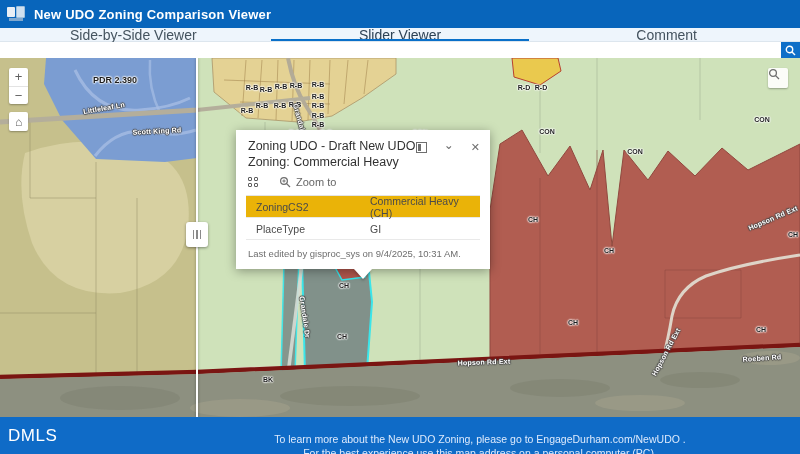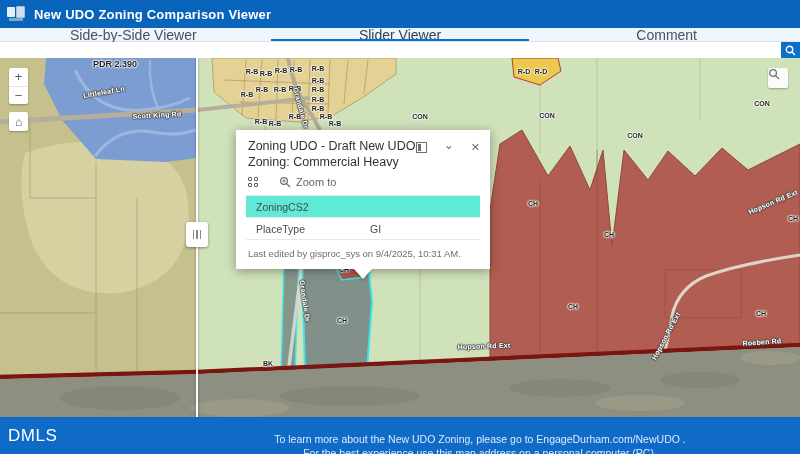--- a/index.html
+++ b/index.html
@@ -23,21 +23,21 @@
   
   #searchbar { position:absolute; left:0; top:42px; width:800px; height:16px; background:#ffffff; display:flex; }
   #searchbar input { flex:1; border:none; outline:none; font-size:11px; color:#333; padding:0 6px; font-family:"Liberation Sans", sans-serif;margin-top:27px; }
   #searchbar input::placeholder { color:#9a9a9a; }
   #search-btn { width:19px; height:16px; background:#0e6fc8; border:none; display:flex; align-items:center; justify-content:center; cursor:pointer; }
 
   
   #map { position:absolute; left:0; top:58px; width:800px; height:359px; overflow:hidden; background:#cfe2ba; }
   #map svg { position:absolute; left:0; top:0; }
 
-  #map-labels { position:absolute; left:0; top:0; width:800px; height:359px; pointer-events:none; }
+  #map-labels { position:absolute; left:0; top:16px; width:800px; height:359px; pointer-events:none; }
   .mlabel { position:absolute; white-space:nowrap; font-weight:bold; }
   .zone { font-size:7px; color:#1d1d1d;
           text-shadow:0 0 2px #fff,0 0 2px #fff,0 0 2px #fff,0 0 2px #fff; }
   .zone-lg { font-size:9px; }
   .road { font-size:7px; color:#ffffff; letter-spacing:.2px;
           text-shadow:0 1px 1px #4a4a4a,0 -1px 1px #4a4a4a,1px 0 1px #4a4a4a,-1px 0 1px #4a4a4a; }
 
   
   #divider { position:absolute; left:196px; top:0; width:2px; height:359px; background:#ffffff; box-shadow:0 0 3px rgba(0,0,0,.35); }
   #slider-handle { position:absolute; left:186px; top:164px; width:22px; height:25px; background:#ffffff; border-radius:3px; box-shadow:0 1px 3px rgba(0,0,0,.4); display:flex; align-items:center; justify-content:center; gap:2px; cursor:ew-resize; }
@@ -63,21 +63,21 @@
   #dock-icon::after { content:""; position:absolute; left:1px; top:1px; bottom:1px; width:3px; background:#6e6e6e; }
   .gicon { font-size:11px; color:#6e6e6e; cursor:pointer; line-height:11px; }
   #chevron-icon { font-size:12px; margin-top:-4px; }
   #popup-actions { display:flex; align-items:center; gap:15px; margin:4px 0 7px 12px; }
   #grid-icon { display:grid; grid-template-columns:4px 4px; grid-template-rows:4px 4px; gap:2px; cursor:pointer; }
   #grid-icon i { border:1.2px solid #5f5f5f; border-radius:1px; }
   #zoomto { display:flex; align-items:center; gap:5px; cursor:pointer; margin-left:6px; }
   #zoomto span { font-size:11px; color:#666; }
   #popup-table { margin:0 10px; border-top:1px solid #e4e4e4; }
   .prow { display:flex; height:22px; align-items:center; font-size:10.5px; color:#4a4a4a; border-bottom:1px solid #e9e9e9; }
-  .prow.alt { background:#5eead4; }
+  .prow.alt { background:#eab308; }
   .pkey { width:120px; padding-left:10px; }
   .pval { flex:1; padding-left:4px; }
   #popup-note { font-size:9.5px; color:#6e6e6e; margin:8px 12px 10px 12px; }
 
   
   #footer { position:absolute; left:0; top:417px; width:800px; height:37px; background:#0f6bc7; }
   #brand { position:absolute; left:8px; top:9px; color:#ffffff; font-size:17px; letter-spacing:.5px; }
   #footer-msg { position:absolute; left:180px; right:20px; top:15px; text-align:center; color:#ddeafd; font-size:10.5px; line-height:14px; }
 </style>
 </head>
@@ -241,20 +241,21 @@
             <line x1="7.6" y1="7.6" x2="11" y2="11" stroke="#6e6e6e" stroke-width="1.2"></line>
             <line x1="3.4" y1="5" x2="6.6" y2="5" stroke="#6e6e6e" stroke-width="1"></line>
             <line x1="5" y1="3.4" x2="5" y2="6.6" stroke="#6e6e6e" stroke-width="1"></line>
           </svg>
         <span>Zoom to</span>
       </span>
     </div>
     <div id="popup-table">
       <div class="prow alt">
         <span class="pkey">ZoningCS2</span>
+        <span class="pval">Commercial Heavy (CH)</span>
       </div>
       <div class="prow">
         <span class="pkey">PlaceType</span>
         <span class="pval">GI</span>
       </div>
     </div>
     <div id="popup-note">Last edited by gisproc_sys on 9/4/2025, 10:31 AM.</div>
     <div id="popup-pointer"></div>
   </div>
 

